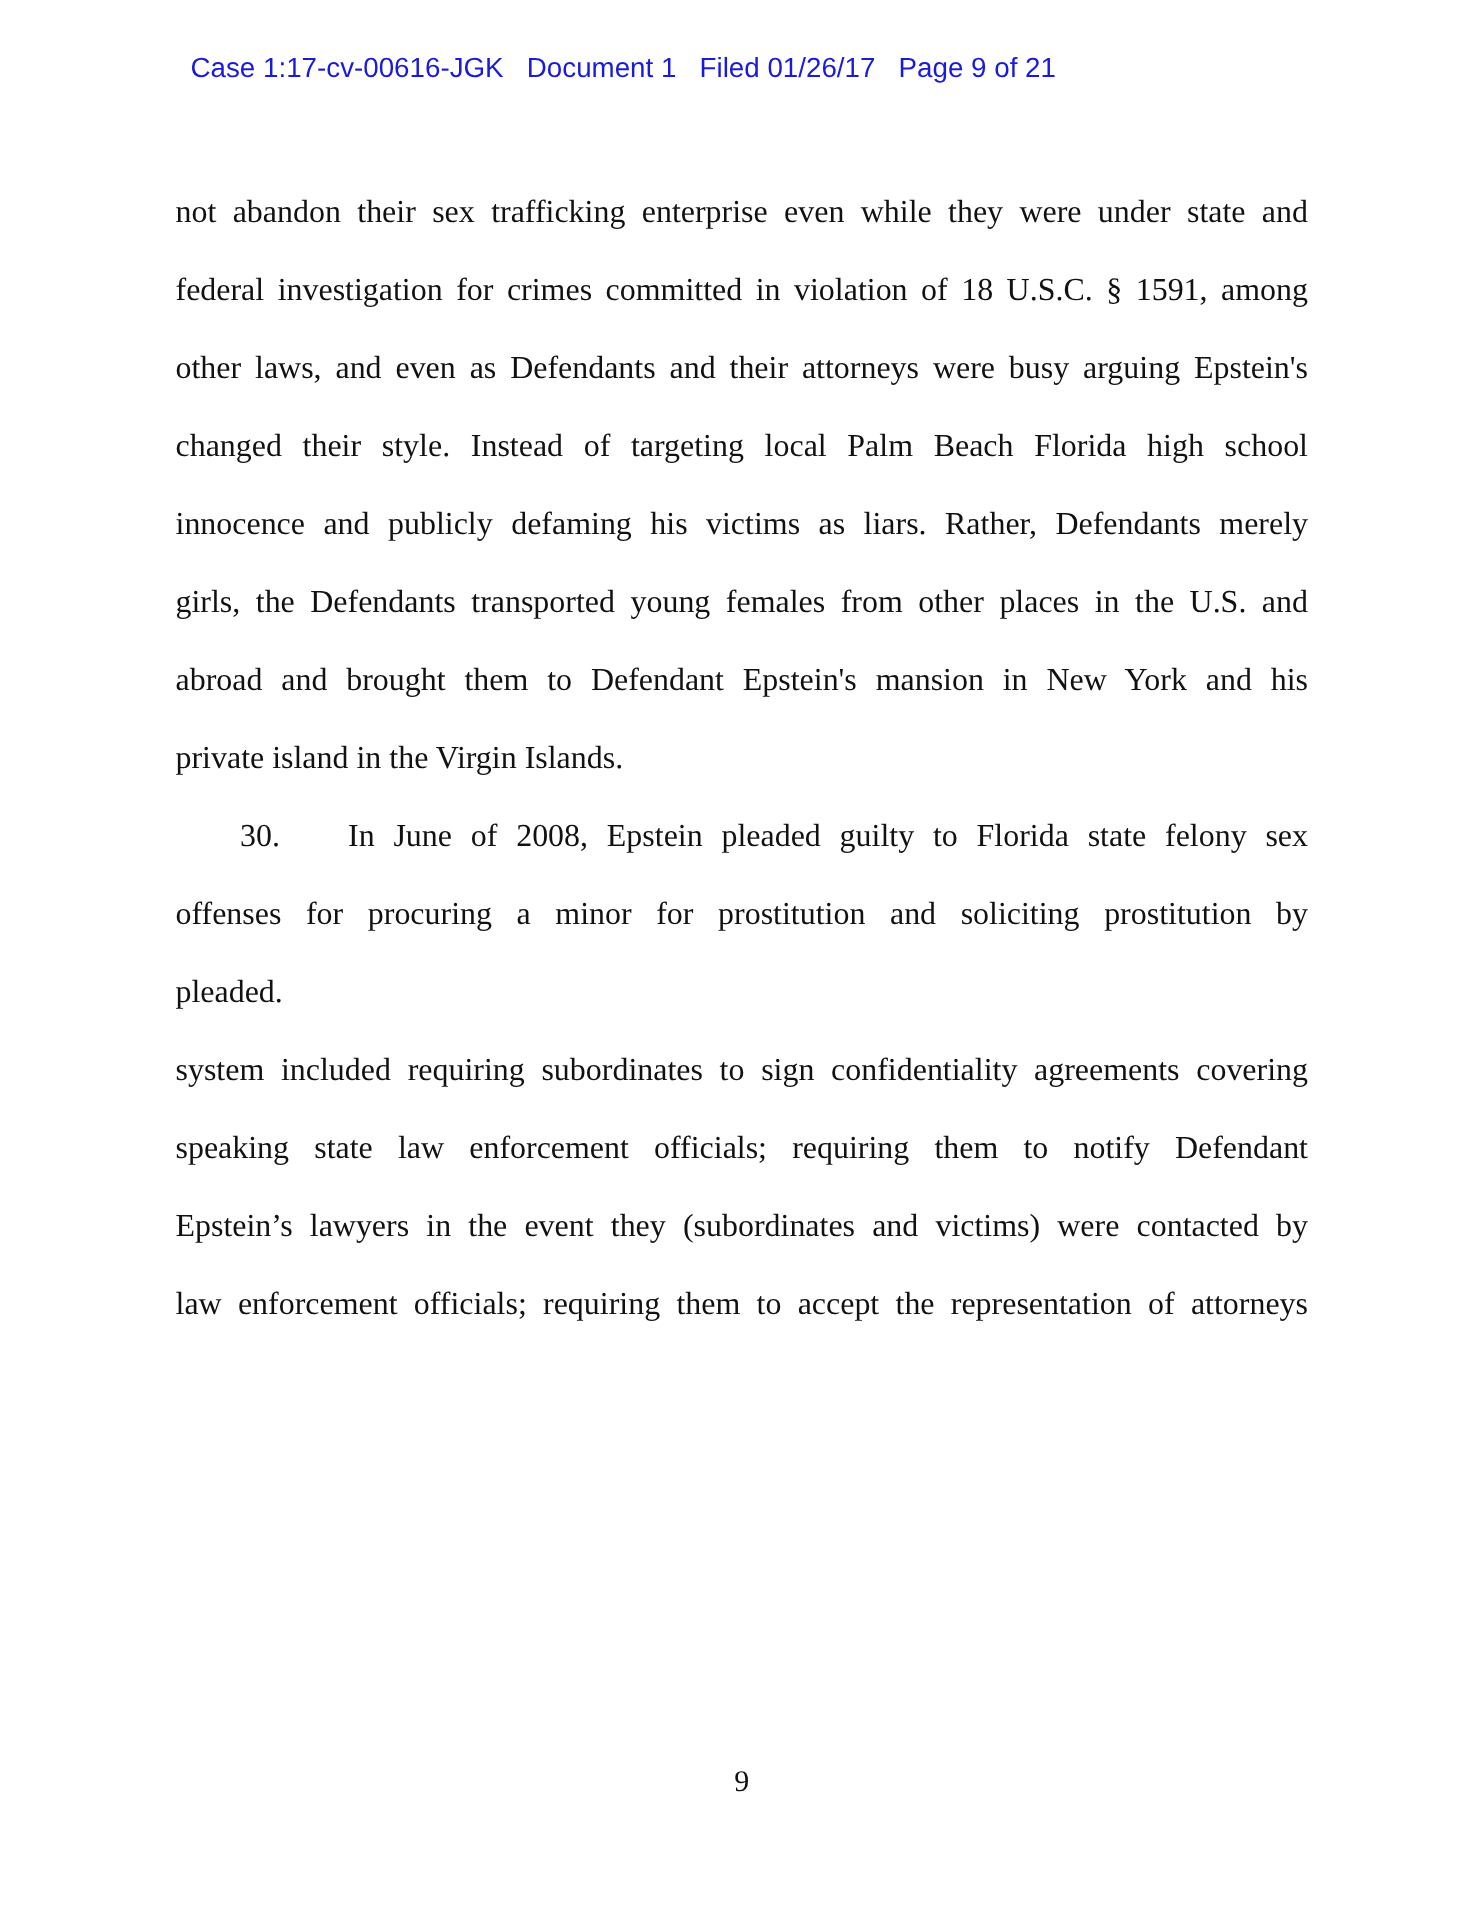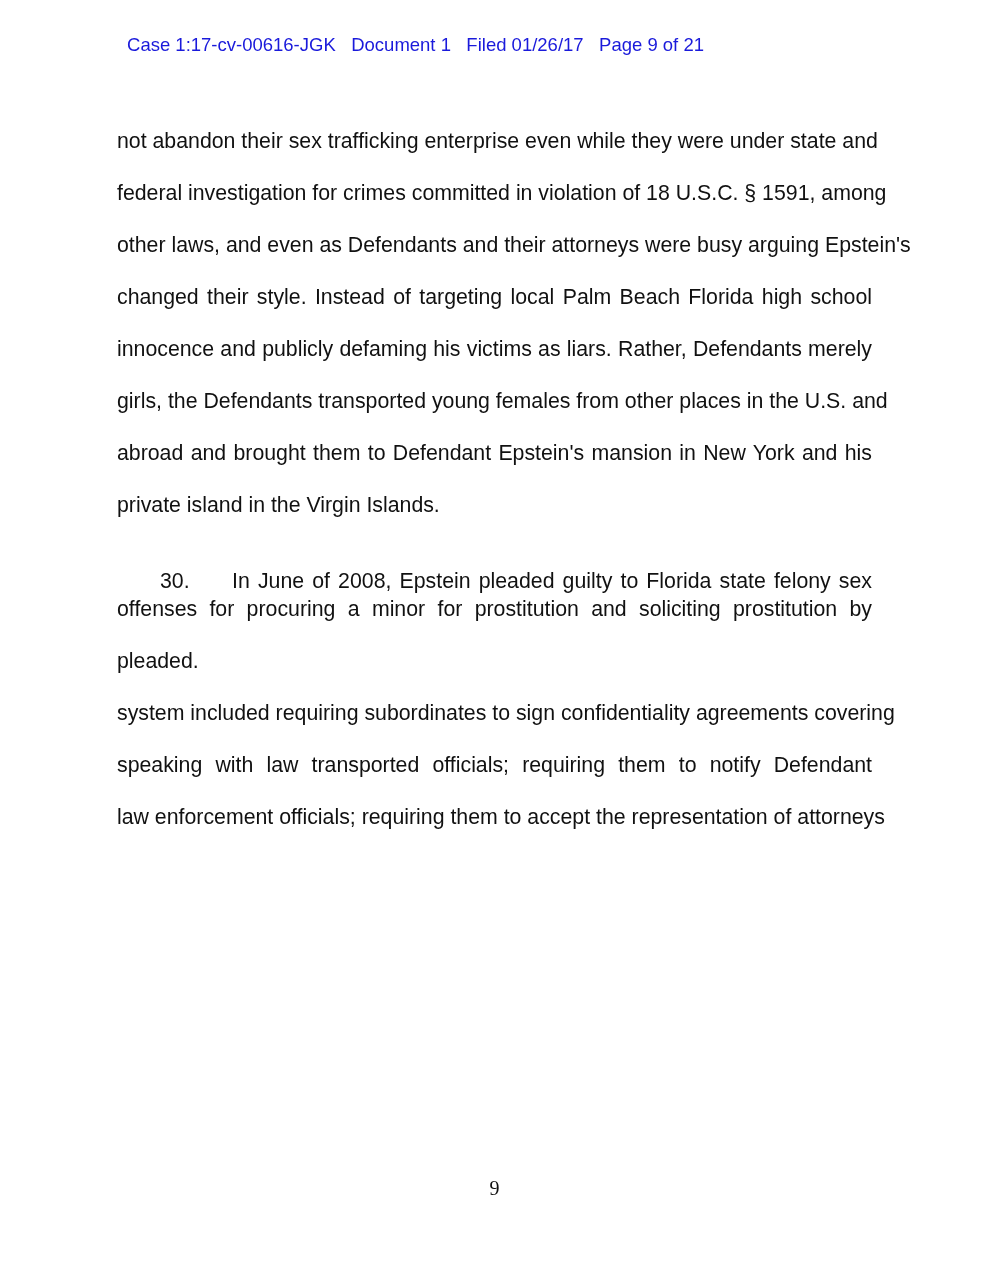--- a/index.html
+++ b/index.html
@@ -5,29 +5,29 @@
   html, body { margin: 0; padding: 0; background: #ffffff; }
   body { width: 989px; height: 1280px; position: relative; overflow: hidden; }
   .header {
     position: absolute; top: 22px; left: 0; width: 831px; text-align: center;
     font-family: "Liberation Sans", sans-serif; font-size: 18.5px; color: #1a1adb;
     white-space: pre;
     margin-top: 12px;
   }
   .body {
     position: absolute; top: 124px; left: 117px; width: 755px;
-    font-family: Liberation Sans, sans-serif; font-size: 21.3px; color: #111;
+    font-family: Liberation Serif, serif; font-size: 21.3px; color: #111;
   }
   .line {
     height: 52px; line-height: 34px; text-align: justify; text-align-last: justify;
     white-space: nowrap; overflow: visible;
   }
   .line.last { text-align-last: left; }
   .line.indent { padding-left: 43px; }
-  .num { display: inline-block; width: 72px; text-align-last: left; margin-top: 24px; }
+  .num { display: inline-block; width: 72px; text-align-last: left; }
   .footer {
     position: absolute; top: 1177px; left: 0; width: 989px; text-align: center;
     font-family: "Liberation Serif", serif; font-size: 20px; color: #111;
   }
 </style>
 </head>
 <body>
 
 <div class="header"><span>Case 1:17-cv-00616-JGK</span>   <span>Document 1</span>   <span>Filed 01/26/17</span>   <span>Page 9 of 21</span></div>
 
@@ -45,18 +45,19 @@
   </div>
 
   <div>
     <div class="line indent"><span class="num">30.</span><span>In June of 2008, Epstein pleaded guilty to Florida state felony sex</span></div>
     <div class="line">offenses for procuring a minor for prostitution and soliciting prostitution by</div>
     <div class="line last">pleaded.</div>
   </div>
 
   <div>
     <div class="line">system included requiring subordinates to sign confidentiality agreements covering</div>
-    <div class="line">speaking with law transported officials; requiring them to notify Defendant</div>
+    <div class="line">speaking state law enforcement officials; requiring them to notify Defendant</div>
+    <div class="line">Epstein’s lawyers in the event they (subordinates and victims) were contacted by</div>
     <div class="line">law enforcement officials; requiring them to accept the representation of attorneys</div>
   </div>
 </div>
 
 <div class="footer">9</div>
 
 </body></html>

